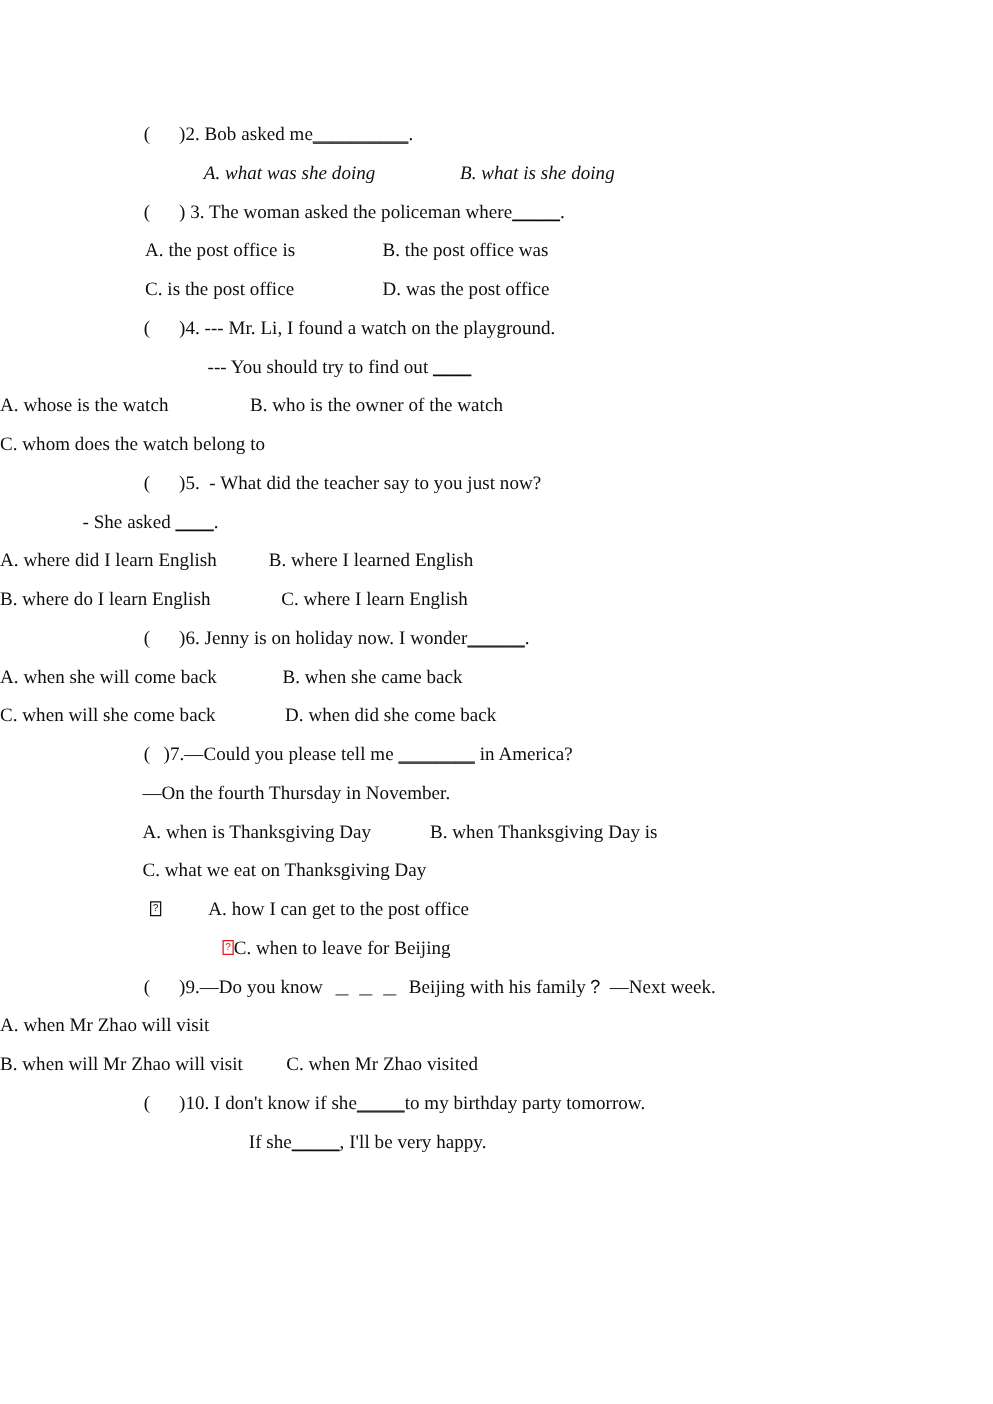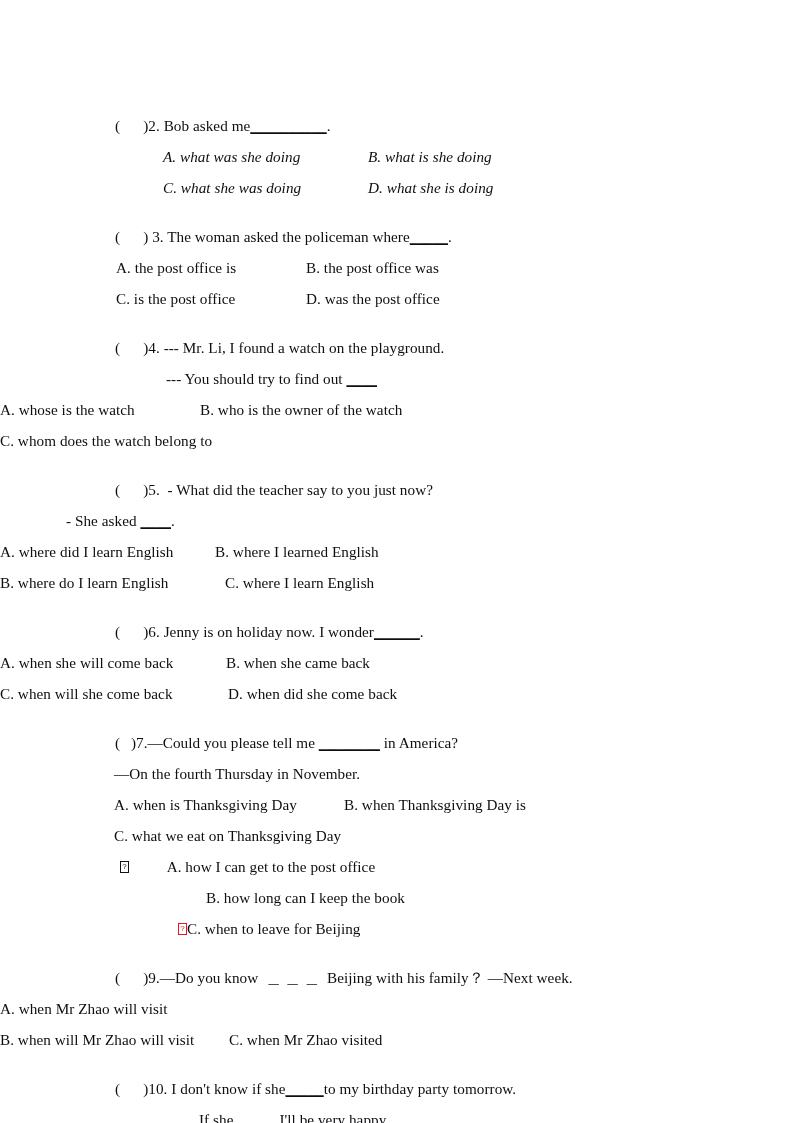--- a/index.html
+++ b/index.html
@@ -28,21 +28,21 @@
   }
   .line {
     font-size: 15.2px;
     line-height: 31px;
     height: 31px;
     white-space: pre;
     color: #0d0d12;
     letter-spacing: 0.05px;
   }
   
-  .ind-0  { padding-left: 115px; margin-top: 18px; }
+  .ind-0  { padding-left: 115px; }
   .ind-1  { padding-left: 163px; font-style: italic; }
   .ind-2  { padding-left: 116px; }
   .ind-3  { }
   .ind-5  { padding-left: 206px; }
   
   .blank {
     text-decoration: underline;
     text-decoration-thickness: 1px;
     text-underline-offset: 2px;
   }
@@ -83,21 +83,20 @@
 </head>
 <body>
 
 <div class="page">
   <div class="content">
 
     <div class="line ind-0"><span>(</span><span>      </span><span>)2. Bob asked me</span><span class="blank">__________</span><span>.</span></div>
 
     <div class="line ind-1"><span class="col2" style="width:205px">A. what was she doing</span><span>B. what is she doing</span></div>
 
-    <div class="line ind-1"><span class="col2" style="width:205px">C. what she was doing</span><span>D. what she is doing</span></div>
 
     <div class="line ind-0"><span>(</span><span>      </span><span>) 3. The woman asked the policeman where</span><span class="blank">_____</span><span>.</span></div>
 
     <div class="line ind-2"><span class="col2" style="width:190px">A. the post office is</span><span>B. the post office was</span></div>
 
     <div class="line ind-2"><span class="col2" style="width:190px">C. is the post office</span><span>D. was the post office</span></div>
 
     <div class="line ind-0"><span>(</span><span>      </span><span>)4. --- Mr. Li, I found a watch on the playground.</span></div>
 
     <div class="line" style="padding-left:166px"><span>--- You should try to find out </span><span class="blank">____</span></div>
@@ -124,21 +123,20 @@
 
     <div class="line" style="padding-left:114px"><span>—On the fourth Thursday in November.</span></div>
 
     <div class="line" style="padding-left:114px"><span class="col2" style="width:230px">A. when is Thanksgiving Day</span><span>B. when Thanksgiving Day is</span></div>
 
     <div class="line" style="padding-left:114px"><span>C. what we eat on Thanksgiving Day</span></div>
 
 
     <div class="line" style="padding-left:120px"><span class="tofu"></span><span>          </span><span>A. how I can get to the post office</span></div>
 
-    <div class="line ind-5"><span>B. how long can I keep the book</span></div>
 
     <div class="line" style="padding-left:178px"><span class="tofu tofu-red"></span><span>C. when to leave for Beijing</span></div>
 
     <div class="line ind-0"><span>(</span><span>      </span><span>)9.—Do you know  </span><span>＿ ＿ ＿</span><span>  Beijing with his family？ —Next week.</span></div>
 
     <div class="line ind-3"><span>A. when Mr Zhao will visit</span></div>
 
     <div class="line ind-3"><span class="col2" style="width:229px">B. when will Mr Zhao will visit</span><span>C. when Mr Zhao visited</span></div>
 
     <div class="line ind-0"><span>(</span><span>      </span><span>)10. I don't know if she</span><span class="blank">_____</span><span>to my birthday party tomorrow.</span></div>

